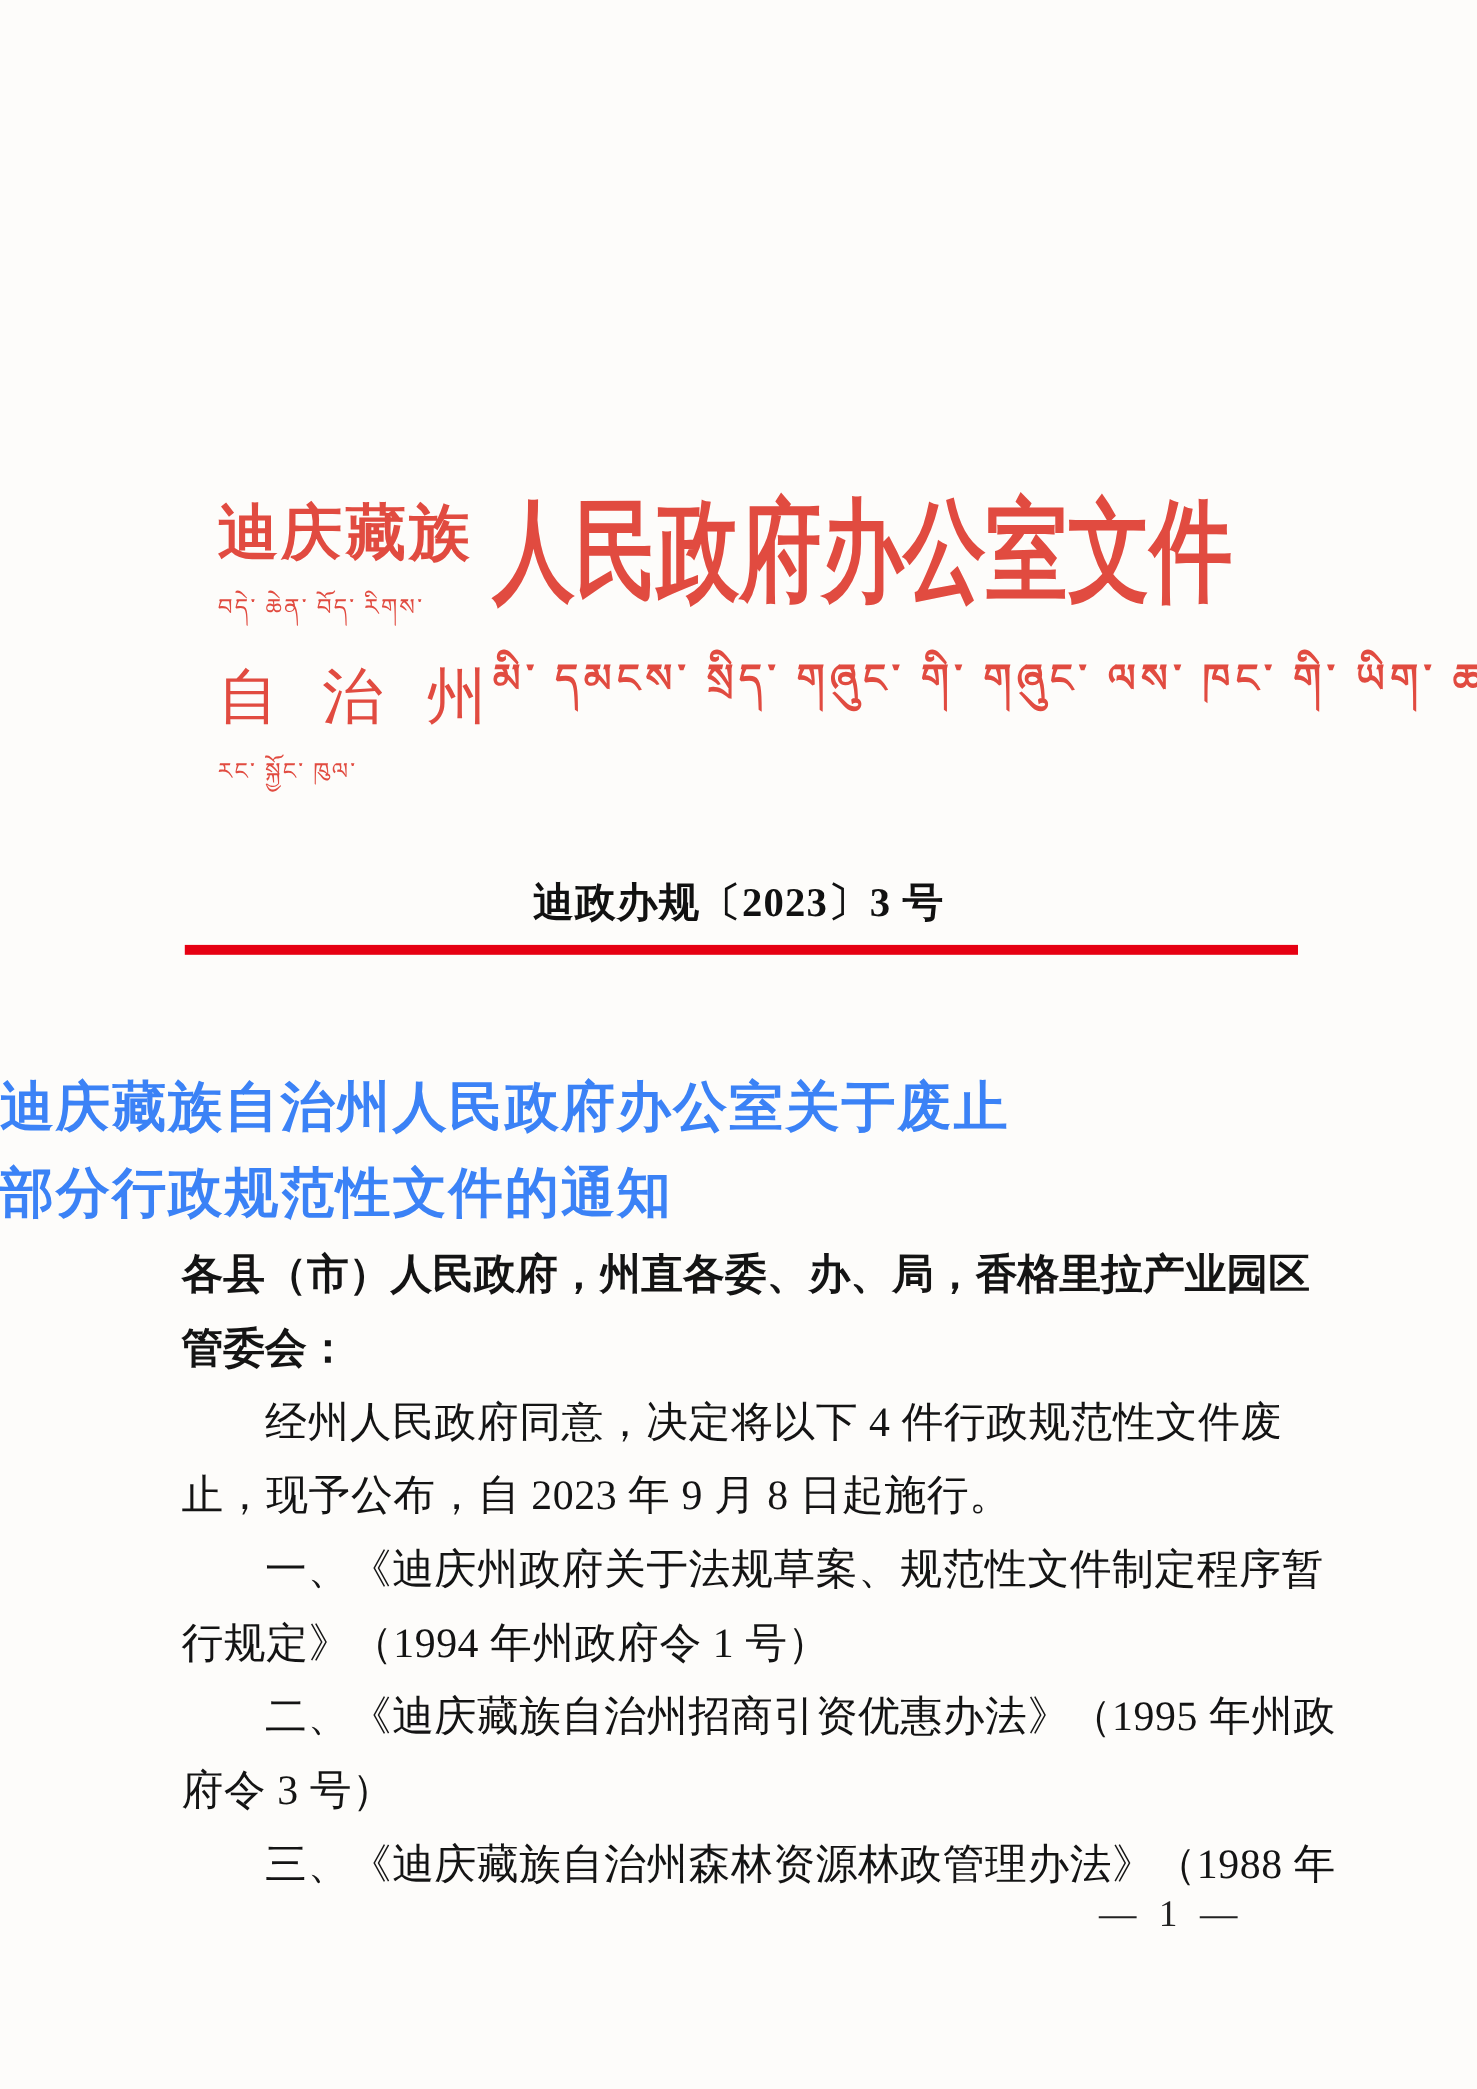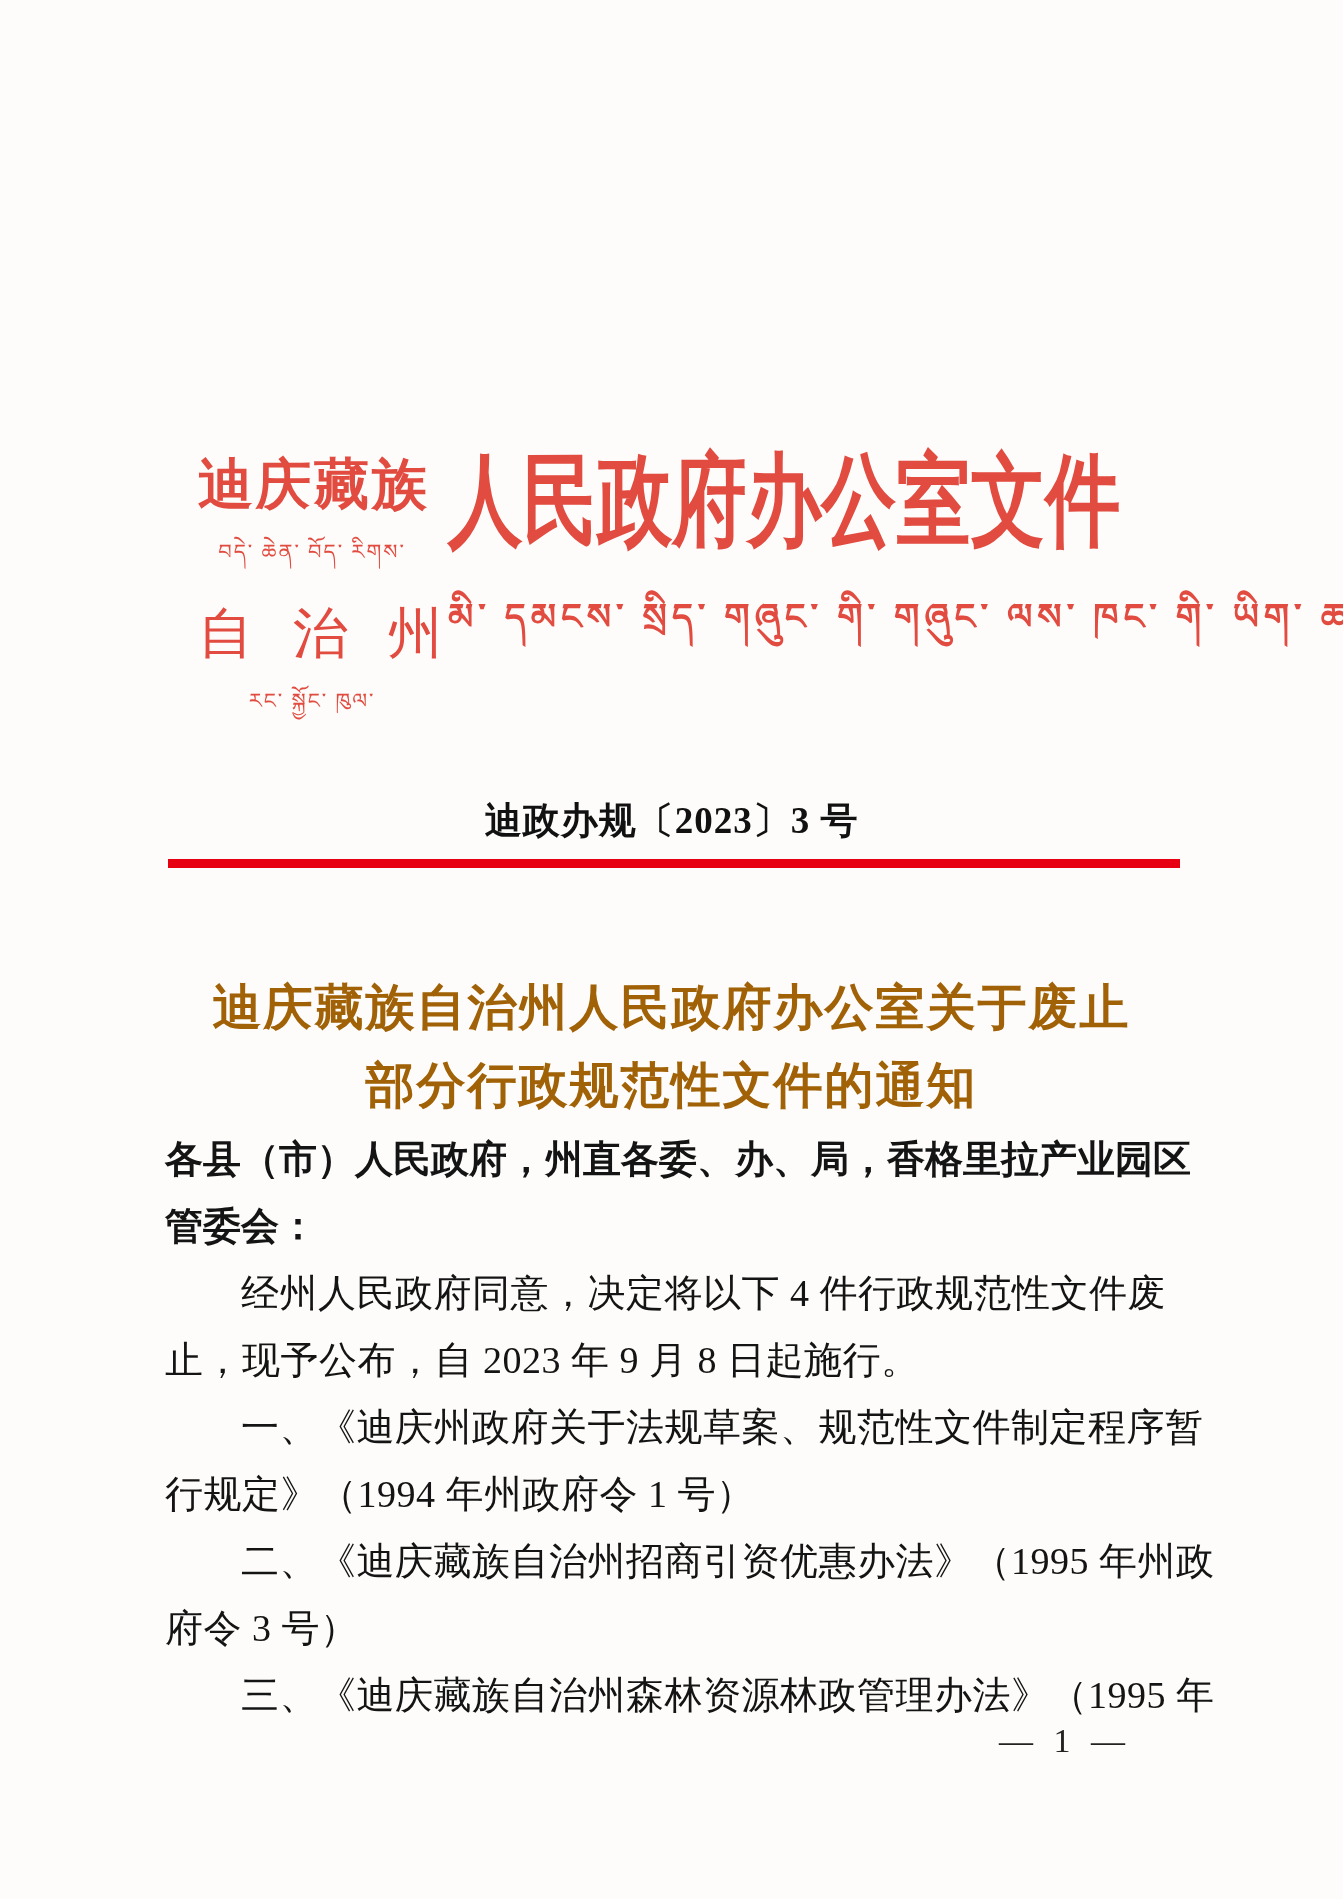--- a/index.html
+++ b/index.html
@@ -14,21 +14,20 @@
     font-family: "Liberation Serif", "DejaVu Serif", serif;
     color: #1c1c1c;
   }
 
   
   .letterhead-left {
     position: absolute;
     top: 448px;
     left: 198px;
     width: 228px;
-    text-align: center;
     color: #e14b40;
   }
   .hl-cn1 {
     font-size: 55px;
     font-weight: 700;
     letter-spacing: 3px;
     font-family: "Liberation Serif", "DejaVu Serif", serif;
     white-space: nowrap;
   }
   .hl-tb { font-size: 21px; letter-spacing: 2px; margin-top: 6px; white-space: nowrap; }
@@ -88,26 +87,25 @@
     height: 9px;
     background: #e60012;
   }
 
   
   .notice-title {
     position: absolute;
     top: 968px;
     left: 0;
     width: 100%;
-    text-align: center;
     font-family: "Liberation Sans", "DejaVu Sans", sans-serif;
     font-weight: 700;
     font-size: 49px;
     line-height: 78px;
-    color: #a16207;
+    color: #3b82f6;
   }
   .notice-title span { display: block; letter-spacing: 2px; }
 
   
   .notice-body {
     position: absolute;
     top: 1126px;
     left: 165px;
     width: 1020px;
     font-size: 38px;
@@ -162,20 +160,20 @@
 
   <div class="notice-body" id="body-lines">
       <div class="body-line heavy">各县（市）人民政府，州直各委、办、局，香格里拉产业园区</div>
       <div class="body-line heavy">管委会：</div>
       <div class="body-line indent">经州人民政府同意，决定将以下 4 件行政规范性文件废</div>
       <div class="body-line">止，现予公布，自 2023 年 9 月 8 日起施行。</div>
       <div class="body-line indent">一、《迪庆州政府关于法规草案、规范性文件制定程序暂</div>
       <div class="body-line">行规定》（1994 年州政府令 1 号）</div>
       <div class="body-line indent">二、《迪庆藏族自治州招商引资优惠办法》（1995 年州政</div>
       <div class="body-line">府令 3 号）</div>
-      <div class="body-line indent">三、《迪庆藏族自治州森林资源林政管理办法》（1995 年</div>
+      <div class="body-line indent">三、《迪庆藏族自治州森林资源林政管理办法》（1988 年</div>
     </div>
 
   <div class="page-footer">
     <span>— 1 —</span>
   </div>
 
 </div>
 
 </body></html>

